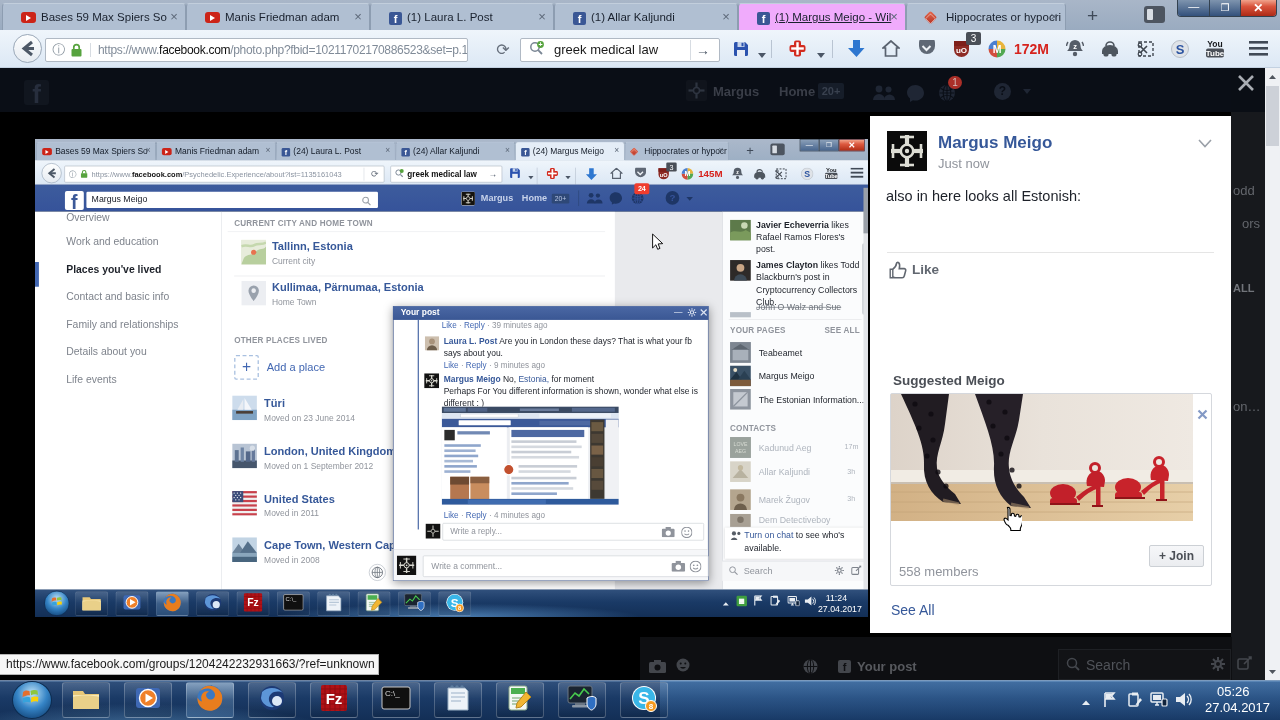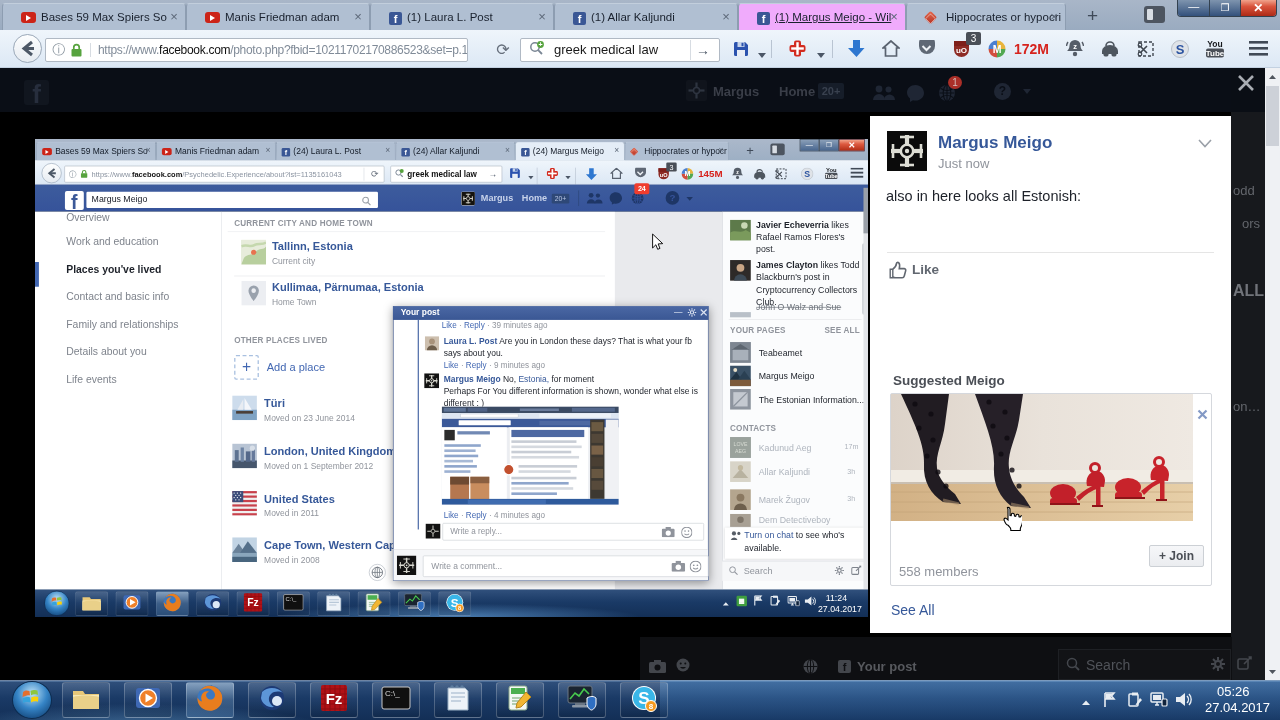--- a/index.html
+++ b/index.html
@@ -198,21 +198,21 @@
 <div class="abs" style="left:994px;top:83px;width:17px;height:17px;border-radius:50%;background:#1f2634;color:#0a0e16;font-weight:bold;font-size:12px;text-align:center;line-height:17px;">?</div>
 <div class="abs" style="left:1023px;top:89px;border-top:5px solid #1f2634;border-left:4px solid transparent;border-right:4px solid transparent;"></div>
 <div class="abs" style="left:1234px;top:71px;width:24px;height:24px;z-index:6;"><svg width="24" height="24">
         <path d="M5 5 L19 19 M19 5 L5 19" stroke="#a9adb3" stroke-width="2.6"></path>
       </svg></div>
 
 <div class="abs" id="rightstrip"></div>
 <div class="abs" style="left:1231px;top:68px;width:34px;height:44px;background:#0a0e15;"></div>
 <div class="abs" style="left:1233px;top:183px;color:#63666c;font-size:13px;">odd</div>
 <div class="abs" style="left:1233px;top:216px;color:#63666c;font-size:13px;margin-left:9px;">ors</div>
-<div class="abs" style="left:1233px;top:282px;color:#71747a;font-size:16px;font-weight:bold;">ALL</div>
+<div class="abs" style="left:1233px;top:282px;color:#71747a;font-size:11px;font-weight:bold;">ALL</div>
 <div class="abs" style="left:1233px;top:399px;color:#63666c;font-size:13px;">on…</div>
 
 <div class="abs" id="botstrip"></div>
 <div class="abs" style="left:649px;top:659px;"><svg width="17" height="13">
         <rect x="0" y="2" width="17" height="11" rx="1.5" fill="#43464c"></rect>
         <rect x="5" y="0" width="7" height="3" fill="#43464c"></rect>
         <circle cx="8.5" cy="7.5" r="3" fill="#0e0f12"></circle>
       </svg></div>
 <div class="abs" style="left:676px;top:658px;"><svg width="14" height="14">
         <circle cx="7" cy="7" r="6.5" fill="#43464c"></circle>
@@ -971,20 +971,21 @@
 
 <div class="abs" id="sbar"></div>
 <div class="abs" style="left:1266px;top:70px;width:13px;height:15px;"><svg width="13" height="15">
         <path d="M3 9 L6.5 5 L10 9z" fill="#50565e"></path>
       </svg></div>
 <div class="abs" style="left:1266px;top:86px;width:13px;height:60px;background:#cdd1d8;"></div>
 <div class="abs" style="left:1266px;top:664px;width:13px;height:15px;"><svg width="13" height="15">
         <path d="M3 6 L6.5 10 L10 6z" fill="#50565e"></path>
       </svg></div>
 
+<div class="abs" id="stool">https://www.facebook.com/groups/1204242232931663/?ref=unknown</div>
 
 <div class="abs" id="taskbar">
 <div style="position:absolute;left:-60px;top:6px;width:560px;height:80px;background:radial-gradient(ellipse 280px 42px at 35% 60%,rgba(125,190,240,.55),rgba(40,90,150,0) 72%);"></div>
 <div style="position:absolute;left:380px;top:10px;width:760px;height:60px;background:radial-gradient(ellipse 380px 34px at 50% 90%,rgba(115,180,238,.6),rgba(40,90,150,0) 72%);"></div>
 <div style="position:absolute;left:660px;top:0px;width:620px;height:40px;background:linear-gradient(rgba(90,150,210,.45),rgba(40,90,150,.25));"></div>
 <div style="position:absolute;left:0;top:0;width:1280px;height:1px;background:rgba(255,255,255,.3);"></div>
 <div style="position:absolute;left:0;top:1px;width:1280px;height:1px;background:rgba(160,200,240,.25);"></div>
 </div>
 <div class="abs" id="orb" style="left:12px;top:681px;width:40px;height:38px;border-radius:50%;background:radial-gradient(circle at 50% 32%,#bfe3f7,#3584c6 48%,#15497e 85%);border:1px solid #0c2c50;">
       <svg width="35" height="35" style="position:absolute;left:0;top:0;">

